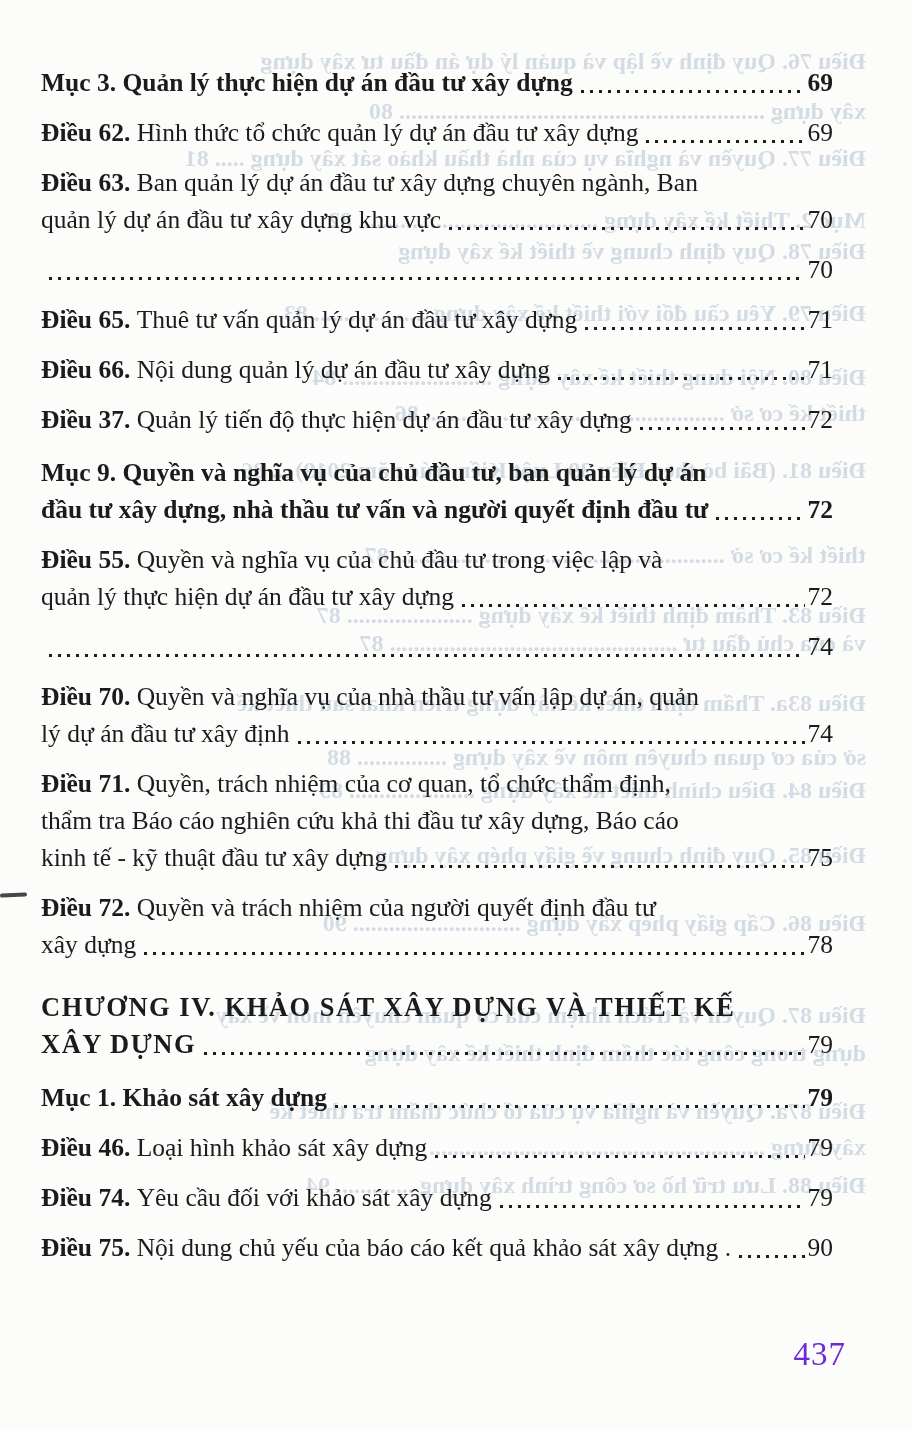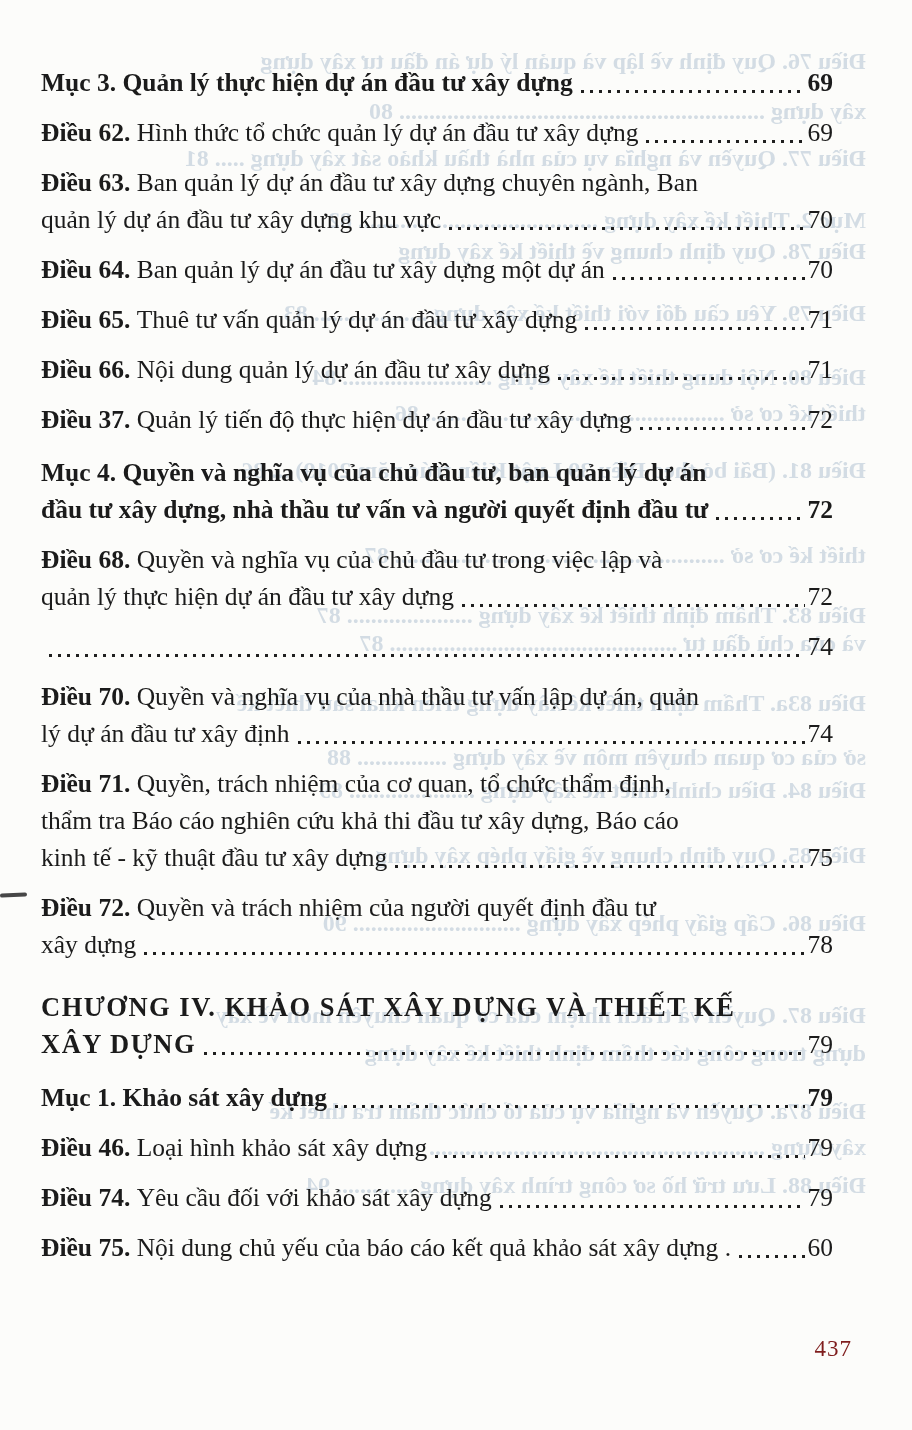--- a/index.html
+++ b/index.html
@@ -38,23 +38,23 @@
   .dots {
     flex:1 1 auto; min-width:14px; align-self:stretch;
     margin:0 3px 0 4px;
     background-image:radial-gradient(circle, #1f1f1f 1.45px, transparent 1.95px);
     background-size:9px 9px;
     background-repeat:repeat-x;
     background-position:1px 23px;
   }
   .pg { flex:0 0 auto; font-weight:normal; }
   .folio {
-    position:absolute; right:60px; top:1336px;
-    font-size:23px; letter-spacing:1px;
-    color:#7f1d1d;
+    position:absolute; right:66px; top:1336px;
+    font-size:33px; letter-spacing:1px;
+    color:#6d28d9;
   }
   .edge-mark {
     position:absolute; left:0; top:893px;
     width:27px; height:4px;
     background:#474747; border-radius:2px;
     transform:rotate(-3deg);
   }
 </style>
 </head>
 <body>
@@ -104,21 +104,20 @@
           <span class="txt"><span class="lab">Điều 63. </span>Ban quản lý dự án đầu tư xây dựng chuyên ngành, Ban</span>
         </div>
         <div class="row">
           <span class="txt">quản lý dự án đầu tư xây dựng khu vực</span>
           <span class="dots"></span>
           <span class="pg pgwrap">70</span>
         </div>
       </div>
       <div class="entry dieu">
         <div class="row">
-          <span class="txt"><span class="lab">Điều 64. </span>Ban quản lý dự án đầu tư xây dựng một dự án</span>
           <span class="dots"></span>
           <span class="pg pgwrap">70</span>
         </div>
       </div>
       <div class="entry dieu">
         <div class="row">
           <span class="txt"><span class="lab">Điều 65. </span>Thuê tư vấn quản lý dự án đầu tư xây dựng </span>
           <span class="dots"></span>
           <span class="pg pgwrap">71</span>
         </div>
@@ -132,31 +131,31 @@
       </div>
       <div class="entry dieu">
         <div class="row">
           <span class="txt"><span class="lab">Điều 37. </span>Quản lý tiến độ thực hiện dự án đầu tư xây dựng</span>
           <span class="dots"></span>
           <span class="pg pgwrap">72</span>
         </div>
       </div>
       <div class="entry muc">
         <div class="row">
-          <span class="txt"><span class="lab">Mục 4. </span>Quyền và nghĩa vụ của chủ đầu tư, ban quản lý dự án</span>
+          <span class="txt"><span class="lab">Mục 9. </span>Quyền và nghĩa vụ của chủ đầu tư, ban quản lý dự án</span>
         </div>
         <div class="row">
           <span class="txt">đầu tư xây dựng, nhà thầu tư vấn và người quyết định đầu tư</span>
           <span class="dots"></span>
           <span class="pg pgwrap">72</span>
         </div>
       </div>
       <div class="entry dieu">
         <div class="row">
-          <span class="txt"><span class="lab">Điều 68. </span>Quyền và nghĩa vụ của chủ đầu tư trong việc lập và</span>
+          <span class="txt"><span class="lab">Điều 55. </span>Quyền và nghĩa vụ của chủ đầu tư trong việc lập và</span>
         </div>
         <div class="row">
           <span class="txt">quản lý thực hiện dự án đầu tư xây dựng</span>
           <span class="dots"></span>
           <span class="pg pgwrap">72</span>
         </div>
       </div>
       <div class="entry dieu">
         <div class="row">
           <span class="dots"></span>
@@ -224,19 +223,19 @@
         <div class="row">
           <span class="txt"><span class="lab">Điều 74. </span>Yêu cầu đối với khảo sát xây dựng</span>
           <span class="dots"></span>
           <span class="pg pgwrap">79</span>
         </div>
       </div>
       <div class="entry dieu">
         <div class="row">
           <span class="txt"><span class="lab">Điều 75. </span>Nội dung chủ yếu của báo cáo kết quả khảo sát xây dựng .</span>
           <span class="dots"></span>
-          <span class="pg pgwrap">60</span>
+          <span class="pg pgwrap">90</span>
         </div>
       </div>
     </div>
   <div class="edge-mark"></div>
   <div class="folio">437</div>
 </div>
 
 </body></html>

